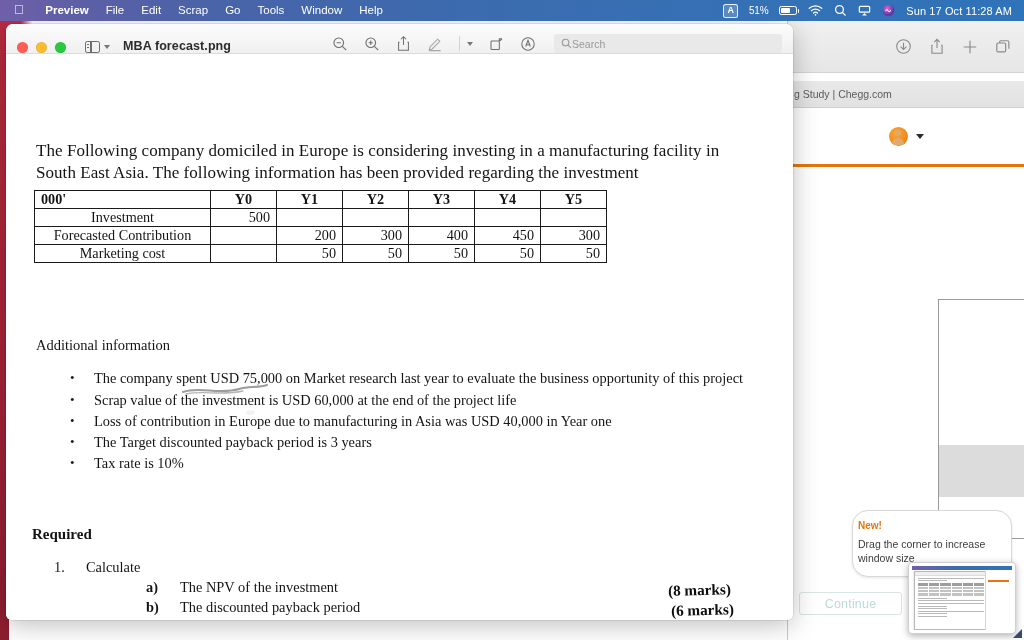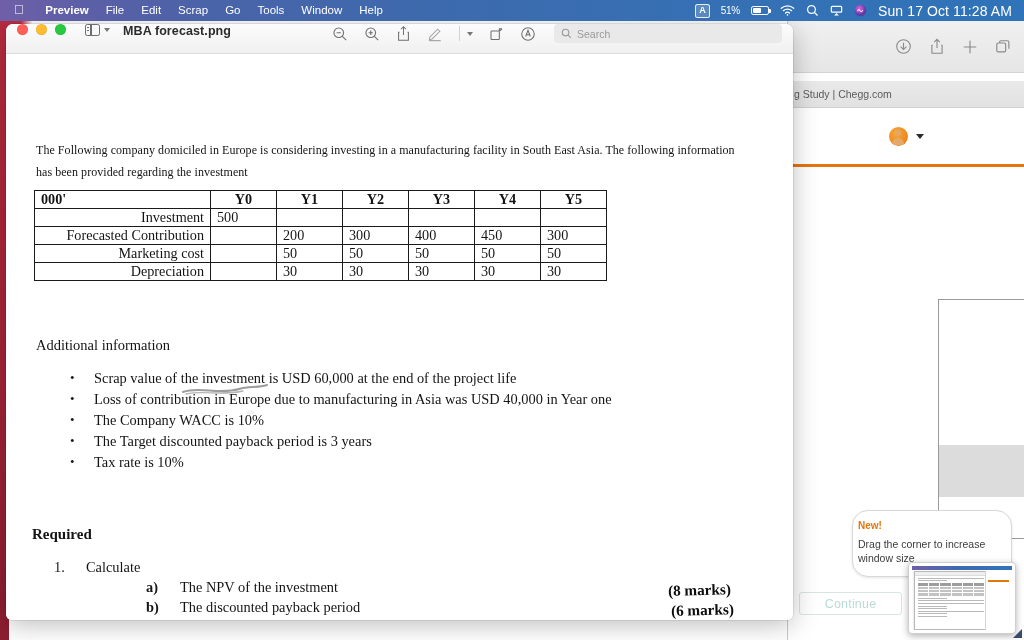--- a/index.html
+++ b/index.html
@@ -43,21 +43,21 @@
   .mb-batt-pct { font-size: 10px; letter-spacing: -.2px; }
   .batt-shell {
     width: 18px; height: 9px; border: 1.2px solid #fff; border-radius: 2.2px;
     position: relative; display: inline-block;
   }
   .batt-shell:after {
     content: ""; position: absolute; right: -3px; top: 2.4px;
     width: 1.8px; height: 3.4px; background: #fff; border-radius: 0 1px 1px 0;
   }
   .batt-fill { position: absolute; left: 1px; top: 1px; bottom: 1px; width: 50%; background: #fff; border-radius: 1px; }
-  #menubar-clock { font-size: 14px; letter-spacing: .1px; }
+  #menubar-clock { font-size: 11px; letter-spacing: .1px; }
 
   
   #safari-window {
     position: absolute; left: 787px; top: 21px; width: 237px; height: 619px;
     background: #ffffff;
     border-left: 1px solid #c9c9c9;
     overflow: hidden;
   }
   #safari-toolbar {
     height: 52px; width: 100%;
@@ -135,72 +135,72 @@
     background: #ffffff;
     border-radius: 7px 7px 6px 6px;
     box-shadow: 0 5px 26px rgba(0,0,0,.26), 0 0 0 .5px rgba(0,0,0,.16);
     overflow: hidden;
     z-index: 20;
   }
   #preview-titlebar {
     height: 30px; width: 100%;
     background: linear-gradient(180deg, #fcfcfc 0%, #f0f0f0 100%);
     border-bottom: 1px solid #dcdcdc;
-    display: flex; align-items: flex-start; padding: 0 11px;
+    display: flex; align-items: flex-end; padding: 0 11px;
   }
   #traffic-lights { display: flex; gap: 8px; align-items: center; }
   .tl { width: 11px; height: 11px; border-radius: 50%; }
   .tl.red { background: #ff5f57; box-shadow: inset 0 0 0 .5px rgba(0,0,0,.10); }
   .tl.yellow { background: #febc2e; box-shadow: inset 0 0 0 .5px rgba(0,0,0,.10); }
   .tl.green { background: #28c840; box-shadow: inset 0 0 0 .5px rgba(0,0,0,.10); }
   #sidebar-toggle { display: flex; align-items: center; gap: 4px; margin-left: 19px; }
   .sb-icon { width: 15px; height: 12px; border: 1.3px solid #6e6e6e; border-radius: 2.2px; position: relative; }
   .sb-icon:before { content:""; position:absolute; left:4.4px; top:-1.3px; bottom:-1.3px; width:1.3px; background:#6e6e6e; }
   .sb-icon:after { content:""; position:absolute; left:1.2px; top:1.6px; width:2px; height:1.1px; background:#6e6e6e;
     box-shadow: 0 3px 0 #6e6e6e; }
   .tiny-chev { width:0; height:0; border-left:3.5px solid transparent; border-right:3.5px solid transparent; border-top:4px solid #777; }
   #doc-title { margin-left: 13px; font-size: 12.5px; font-weight: bold; color: #2c2c2c; letter-spacing: .1px; }
   #preview-toolbar-right { margin-left: auto; display: flex; align-items: center; gap: 16px; }
   #preview-toolbar-right svg { display: block; }
   .tb-sep { width: 1px; height: 15px; background: #d2d2d2; }
   #search-field {
     width: 228px; height: 19px; border-radius: 4px; background: #e9e9e9;
-    display: flex; align-items: center; gap: 5px; padding: 0 7px; margin-left: 2px;
+    display: flex; align-items: center; padding: 0 7px; margin-left: 2px;
   }
   #search-placeholder { font-size: 10.5px; color: #9a9a9a; }
 
   
   #page {
     position: relative; width: 100%; height: 566px; background: #ffffff;
     overflow: hidden;
     font-family: "Liberation Serif", serif;
     color: #141414;
   }
   #doc-inner { position: absolute; left: 0; top: 0; width: 787px; }
 
   .para {
-    position: absolute; font-size: 12px; line-height: 21.5px;
+    position: absolute; font-size: 17px; line-height: 21.5px;
     letter-spacing: .05px;
   }
   #intro-para { left: 30px; top: 86px; width: 710px; }
 
   
   #fin-table {
     position: absolute; left: 28px; top: 136px;
     border-collapse: collapse; font-size: 14.2px;
   }
   #fin-table td, #fin-table th {
     border: 1.1px solid #1a1a1a;
     height: 15px; padding: 0 6px; font-weight: normal;
     font-family: "Liberation Serif", serif;
   }
   #fin-table thead th { font-weight: bold; }
   #fin-table thead th.rowhead { text-align: left; }
-  #fin-table td.rowhead { text-align: right; width: 176px; white-space: nowrap; }
-  #fin-table td.num { text-align: left; width: 66px; }
+  #fin-table td.rowhead { text-align: center; width: 176px; white-space: nowrap; }
+  #fin-table td.num { text-align: right; width: 66px; }
 
   #addl-heading { position: absolute; left: 30px; top: 283px; font-size: 14.5px; }
 
   #bullets { position: absolute; left: 58px; top: 314px; width: 700px; }
   #bullets li {
     list-style: none; position: relative; font-size: 14.4px; line-height: 21px;
     padding-left: 30px; margin-bottom: 0px;
   }
   #bullets li:before {
     content: "\2022"; position: absolute; left: 6px; top: -1px; font-size: 13px;
@@ -439,38 +439,29 @@
           </tr>
           <tr>
             <td class="rowhead">Marketing cost</td>
             <td class="num"></td>
             <td class="num">50</td>
             <td class="num">50</td>
             <td class="num">50</td>
             <td class="num">50</td>
             <td class="num">50</td>
           </tr>
-          <tr>
-            <td class="rowhead">Depreciation</td>
-            <td class="num"></td>
-            <td class="num">30</td>
-            <td class="num">30</td>
-            <td class="num">30</td>
-            <td class="num">30</td>
-            <td class="num">30</td>
-          </tr>
         </tbody>
       </table>
 
       <div id="addl-heading">Additional information</div>
 
       <ul id="bullets">
+        <li class="two-line">The company spent USD 75,000 on Market research last year to evaluate the business opportunity of this project</li>
         <li>Scrap value of the investment is USD 60,000 at the end of the project life</li>
         <li>Loss of contribution in Europe due to manufacturing in Asia was USD 40,000 in Year one</li>
-        <li>The Company WACC is 10%</li>
         <li>The Target discounted payback period is 3 years</li>
         <li>Tax rate is 10%</li>
       </ul>
 
       <svg class="scribble" viewBox="0 0 90 14">
         <path d="M2 9 C 18 3, 38 12, 58 6 C 68 3, 76 5, 86 2" fill="none" stroke="#9c9c9c" stroke-width="2.1" stroke-linecap="round"></path>
         <path d="M5 11 C 22 7, 40 13, 62 8" fill="none" stroke="#b5b5b5" stroke-width="1.3" stroke-linecap="round"></path>
       </svg>
       <div class="smudge" style="left:240px; top:356px; width:9px; height:5px;"></div>
 

